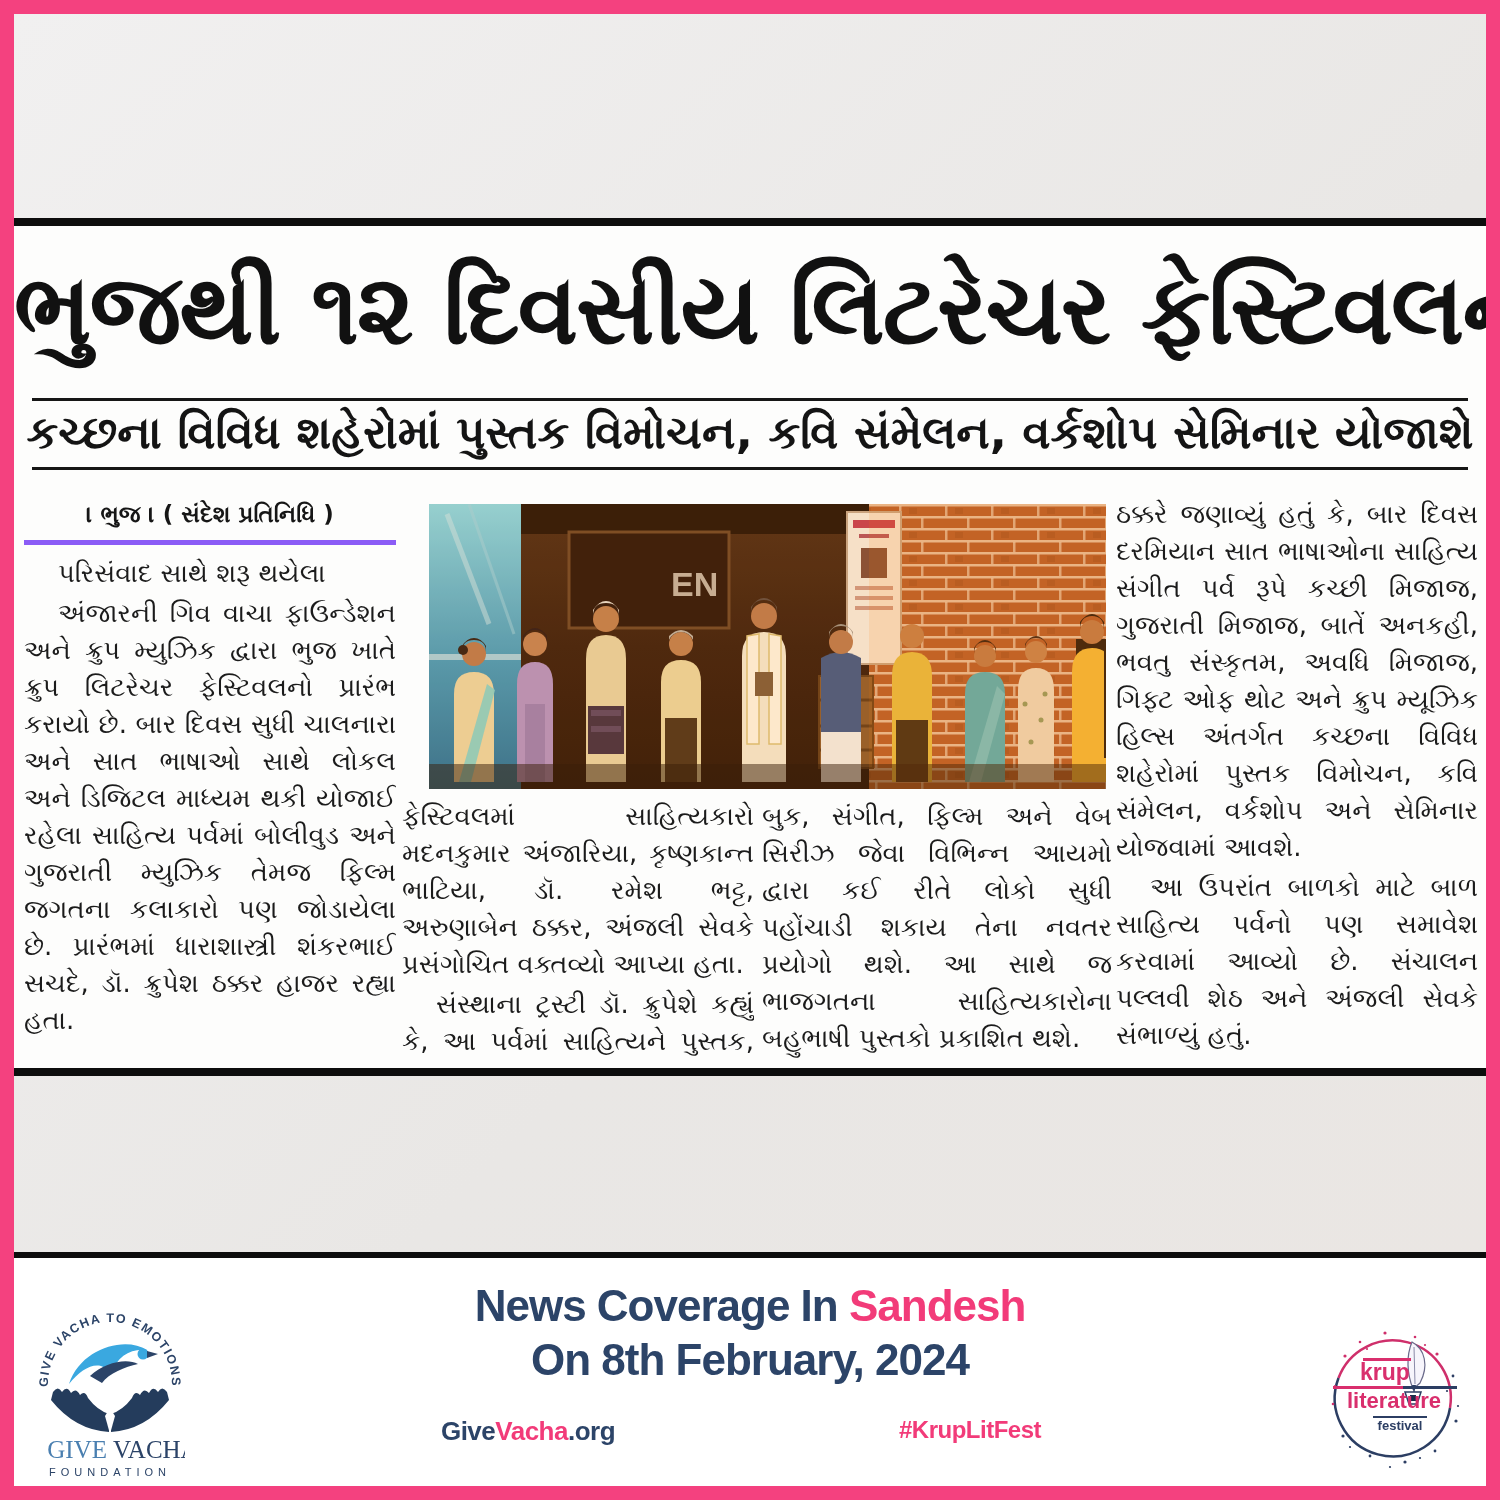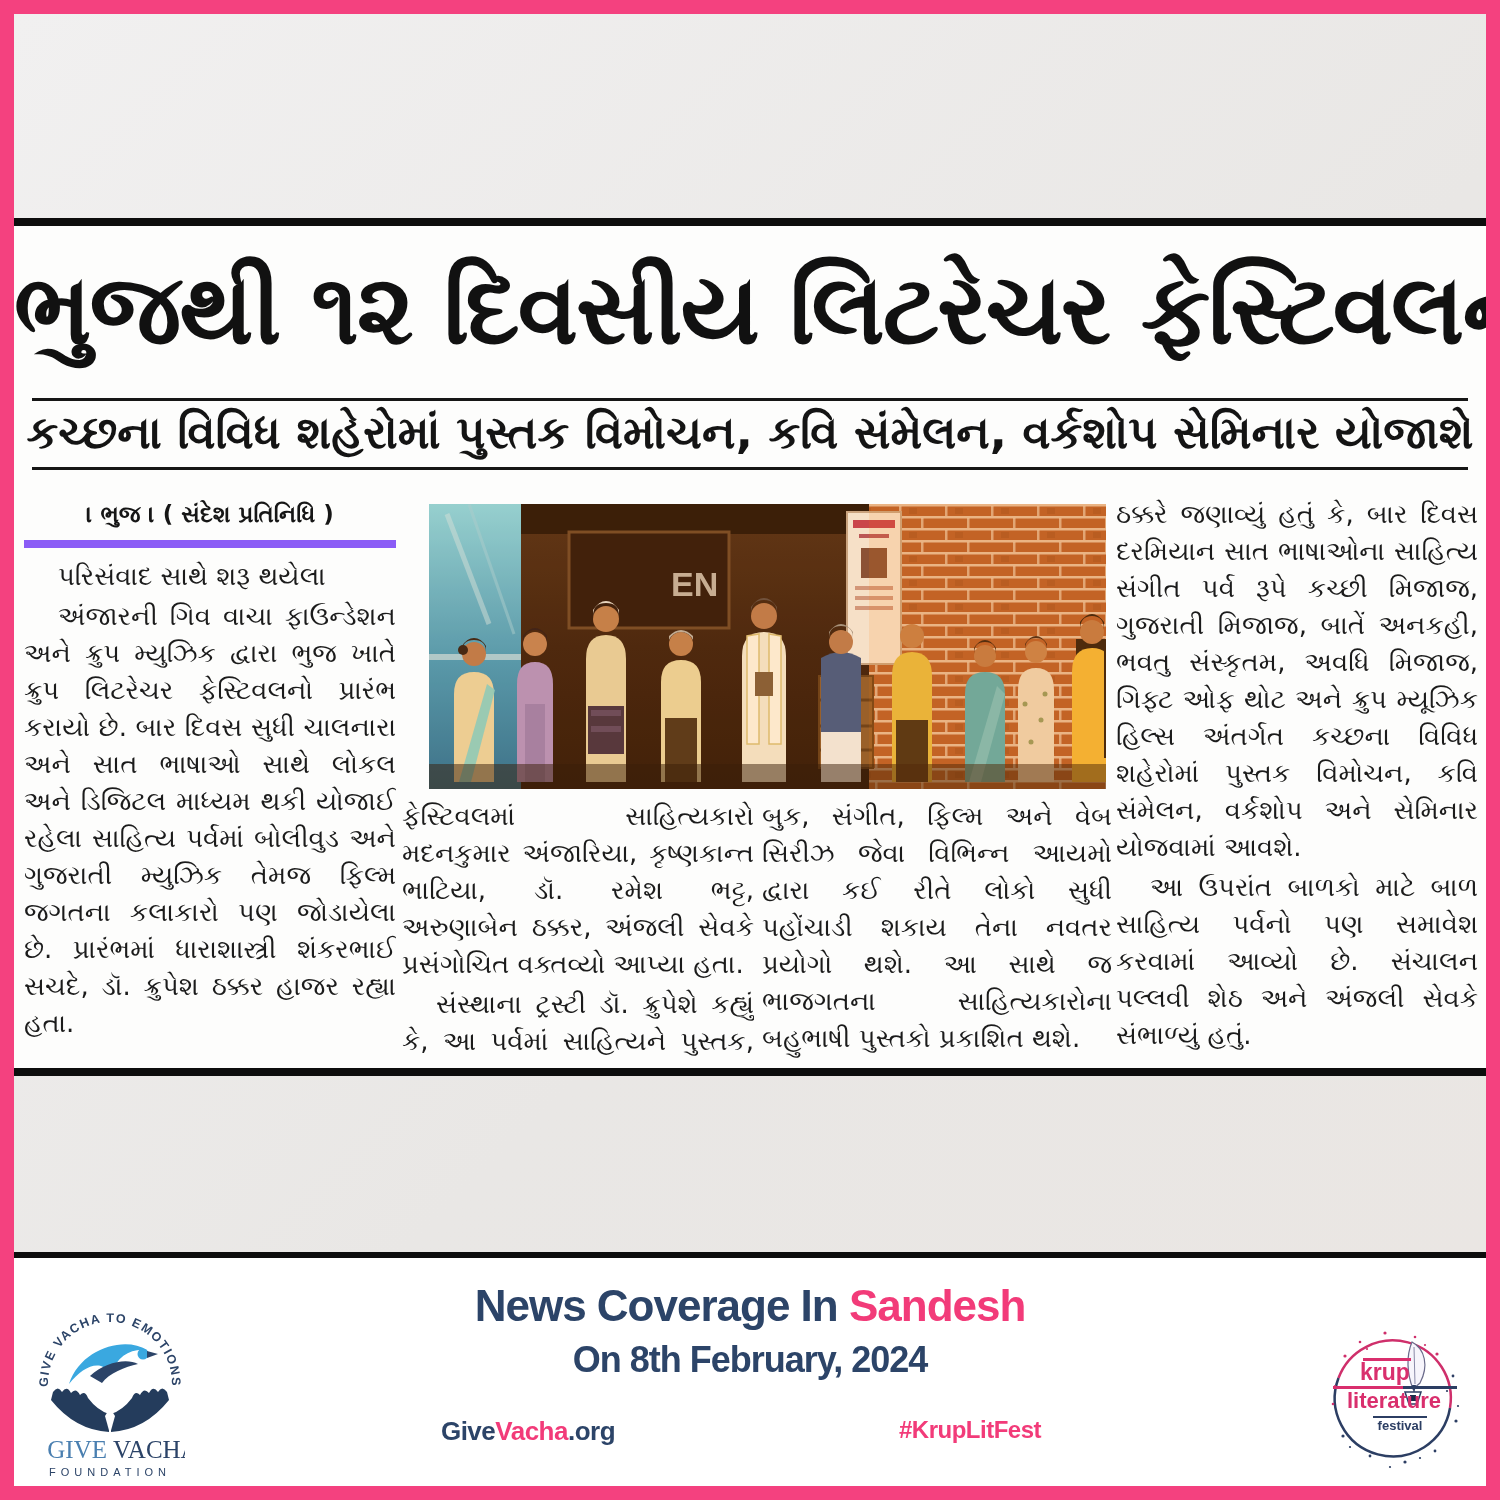--- a/index.html
+++ b/index.html
@@ -22,30 +22,30 @@
                font-family:"DejaVu Sans","Liberation Sans",sans-serif;}
   .body-area{position:relative;height:596px;}
   .col{position:absolute;overflow:hidden;color:#1b1b1b;font-size:26px;line-height:37px;text-align:justify;
        font-family:"DejaVu Sans","Liberation Sans",sans-serif;}
   .col p{margin:0 0 3px 0;}
   .col p.indent{text-indent:34px;}
   .col1{left:10px;top:26px;width:372px;height:564px;}
   .col2{left:388px;top:328px;width:352px;height:262px;}
   .col3{left:748px;top:328px;width:350px;height:262px;}
   .col4{left:1102px;top:26px;width:362px;height:564px;}
-  .byline-wrap{border-bottom:8px solid #8b5cf6;text-align:center;padding-bottom:7px;margin-bottom:10px;
+  .byline-wrap{border-bottom:5px solid #8b5cf6;text-align:center;padding-bottom:7px;margin-bottom:10px;
                font-size:23px;font-weight:bold;color:#161616;white-space:nowrap;overflow:hidden;}
   .photo{position:absolute;left:390px;top:34px;width:702px;height:285px;overflow:hidden;padding-left:25px;}
   .photo svg{display:block;width:702px;height:285px;}
   .spacer-bottom{height:176px;}
   
   .footer{position:relative;width:1472px;height:228px;background:#ffffff;overflow:hidden;}
   .caption{position:absolute;left:0;top:22px;width:100%;text-align:center;font-weight:bold;color:#2c4468;}
   .cap1{font-size:44px;letter-spacing:-1px;line-height:52px;}
-  .cap2{font-size:36px;letter-spacing:-1px;line-height:56px;}
+  .cap2{font-size:44px;letter-spacing:-1px;line-height:56px;}
   .pink{color:#f23b79;margin-top:32px;}
   .navy{color:#2c4468;margin-top:15px;}
   .website{position:absolute;left:314px;top:158px;width:400px;text-align:center;font-size:26px;font-weight:bold;letter-spacing:-0.5px;}
   .hashtag{position:absolute;left:756px;top:158px;width:400px;text-align:center;font-size:24px;font-weight:bold;color:#f23b79;letter-spacing:-0.5px;}
   .gv-logo{position:absolute;left:21px;top:30px;width:150px;height:192px;}
   .krup-logo{position:absolute;left:1301px;top:58px;width:160px;height:160px;}
 </style>
 </head>
 <body>
 

